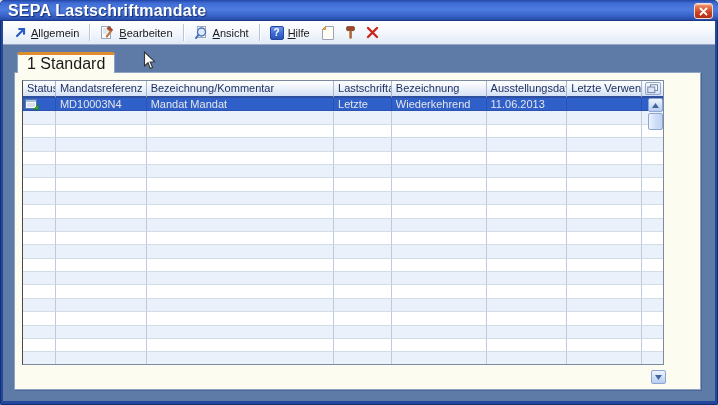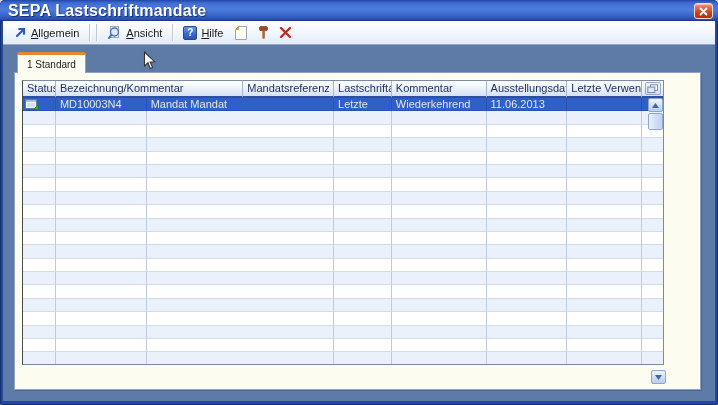--- a/index.html
+++ b/index.html
@@ -36,21 +36,21 @@
     border:1px solid #2546a0; color:#fff; font-size:10px; font-weight:bold;
     display:flex; align-items:center; justify-content:center; }
 
   
   #content { position:absolute; left:3px; top:45px; width:712px; height:356px;
     background:#5e7ba8; }
 
   #tab { position:absolute; left:14px; top:7px; height:21px; padding:0 9px;
     background:#fcfcf0; border:1px solid #8ea2c4; border-bottom:none;
     border-top:3px solid #e08b2e; border-radius:3px 3px 0 0;
-    font-size:10px; color:#1a1a1a; display:flex; align-items:center; z-index:3; }
+    font-size:16px; color:#1a1a1a; display:flex; align-items:center; z-index:3; }
 
   #panel { position:absolute; left:11px; top:27px; width:687px; height:318px;
     background:#fcfcf0; border:1px solid #8ea2c4; z-index:2;
     box-shadow:1px 1px 0 rgba(20,40,80,.25); }
 
   
   #grid { position:absolute; left:7px; top:7px; width:642px; height:285px;
     border:1px solid #7c8aa0; border-left-color:#4a4a4a; background:#ffffff; overflow:hidden; }
   #grid-header { display:flex; height:17px; }
   .hcell { background:linear-gradient(180deg,#ffffff 0%,#eef3fb 45%,#d4e0f4 100%);
@@ -101,20 +101,29 @@
 
   <div id="toolbar">
     <div class="tb-btn">
       <svg width="13" height="13" viewBox="0 0 13 13">
         <path d="M3 10 L10 3" stroke="#2a5ad0" stroke-width="2.2" stroke-linecap="round"></path>
         <path d="M5.2 3 H10 V7.8" fill="none" stroke="#2a5ad0" stroke-width="2.2" stroke-linecap="round" stroke-linejoin="round"></path>
       </svg>
       <span><span class="mn">A</span><span>llgemein</span></span>
     </div>
     <div class="tb-sep"></div>
+    <div class="tb-btn">
+      <svg width="15" height="15" viewBox="0 0 15 15">
+        <rect x="1.5" y="1.5" width="9" height="12" fill="#fefefe" stroke="#9aa8c2"></rect>
+        <path d="M3 4 h6 M3 6 h6 M3 8 h4" stroke="#c2cddd" stroke-width="1"></path>
+        <rect x="7" y="2.5" width="6" height="3.4" rx="1" fill="#a84a28" transform="rotate(38 10 4)"></rect>
+        <rect x="9.1" y="5.5" width="2.2" height="8" rx="1" fill="#c07a46" transform="rotate(38 10 7)"></rect>
+      </svg>
+      <span><span class="mn">B</span><span>earbeiten</span></span>
+    </div>
     <div class="tb-sep"></div>
     <div class="tb-btn">
       <svg width="15" height="15" viewBox="0 0 15 15">
         <rect x="3.5" y="1.5" width="8" height="11" fill="#fefefe" stroke="#9aa8c2"></rect>
         <circle cx="7.5" cy="7" r="4" fill="#d8e6fa" fill-opacity="0.85" stroke="#4a72b8" stroke-width="1.4"></circle>
         <path d="M4.6 9.9 L2 13" stroke="#4a72b8" stroke-width="2" stroke-linecap="round"></path>
       </svg>
       <span><span class="mn">A</span><span>nsicht</span></span>
     </div>
     <div class="tb-sep"></div>
@@ -145,24 +154,24 @@
 
     <div id="tab">
       <span>1 Standard</span>
     </div>
 
     <div id="panel">
 
       <div id="grid">
         <div id="grid-header">
           <div class="hcell c0">Status</div>
+          <div class="hcell c1">Mandatsreferenz</div>
           <div class="hcell c2">Bezeichnung/Kommentar</div>
-          <div class="hcell c1">Mandatsreferenz</div>
           <div class="hcell c3">Lastschriftart</div>
-          <div class="hcell c4">Kommentar</div>
+          <div class="hcell c4">Bezeichnung</div>
           <div class="hcell c5">Ausstellungsdatum</div>
           <div class="hcell c6">Letzte Verwendung</div>
           <div class="hcell c7 corner">
             <div class="corner-btn">
               <svg width="11" height="10" viewBox="0 0 11 10">
                 <rect x="3.5" y="0.8" width="7" height="5.6" fill="#ffffff" stroke="#7388ab"></rect>
                 <rect x="0.8" y="3" width="7" height="5.6" fill="#dce6f5" stroke="#7388ab"></rect>
               </svg>
             </div>
           </div>

